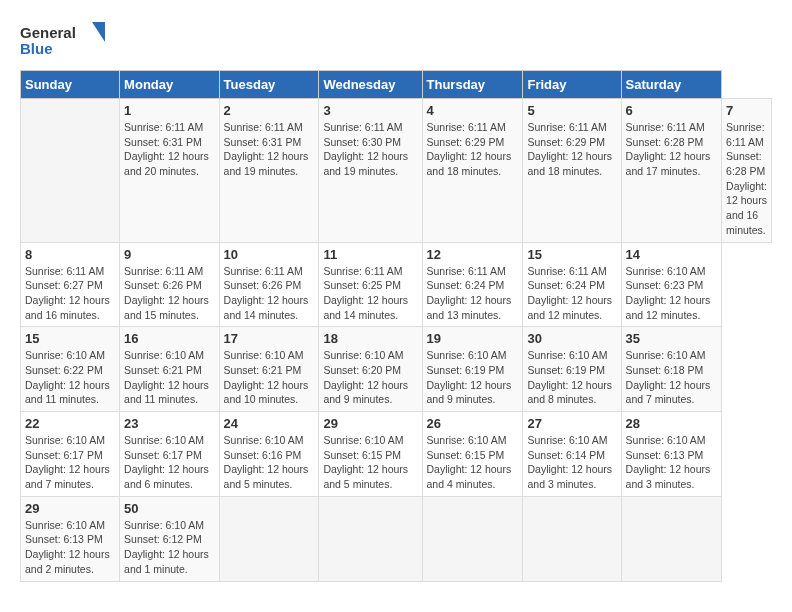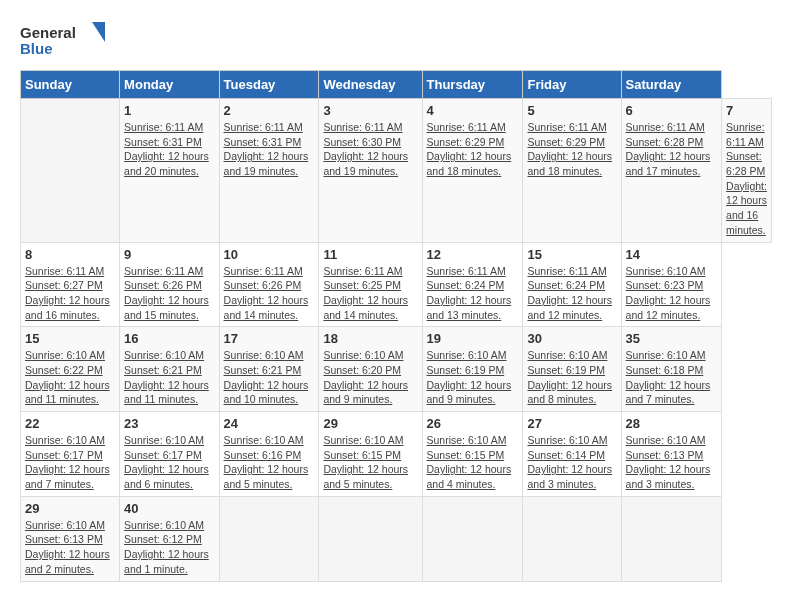--- a/index.html
+++ b/index.html
@@ -66,21 +66,20 @@
       font-size: 13px;
       font-weight: bold;
       color: #333;
       display: block;
       margin-bottom: 2px;
     }
     .day-info {
       color: #444;
       font-size: 10.5px;
       line-height: 1.4;
-      text-decoration: underline;
     }
     .empty-cell {
       background: #f5f5f5 !important;
     }
   </style>
 </head>
 <body>
 
 <div class="header">
   <div class="logo">
@@ -287,21 +286,21 @@
         </td>
       </tr>
       <tr>
         <td>
           <span class="day-num">29</span>
           <div class="day-info" style="white-space: pre-line;">Sunrise: 6:10 AM
 Sunset: 6:13 PM
 Daylight: 12 hours and 2 minutes.</div>
         </td>
         <td>
-          <span class="day-num">40</span>
+          <span class="day-num">50</span>
           <div class="day-info" style="white-space: pre-line;">Sunrise: 6:10 AM
 Sunset: 6:12 PM
 Daylight: 12 hours and 1 minute.</div>
         </td>
         <td class="empty-cell"></td>
         <td class="empty-cell"></td>
         <td class="empty-cell"></td>
         <td class="empty-cell"></td>
         <td class="empty-cell"></td>
       </tr>

